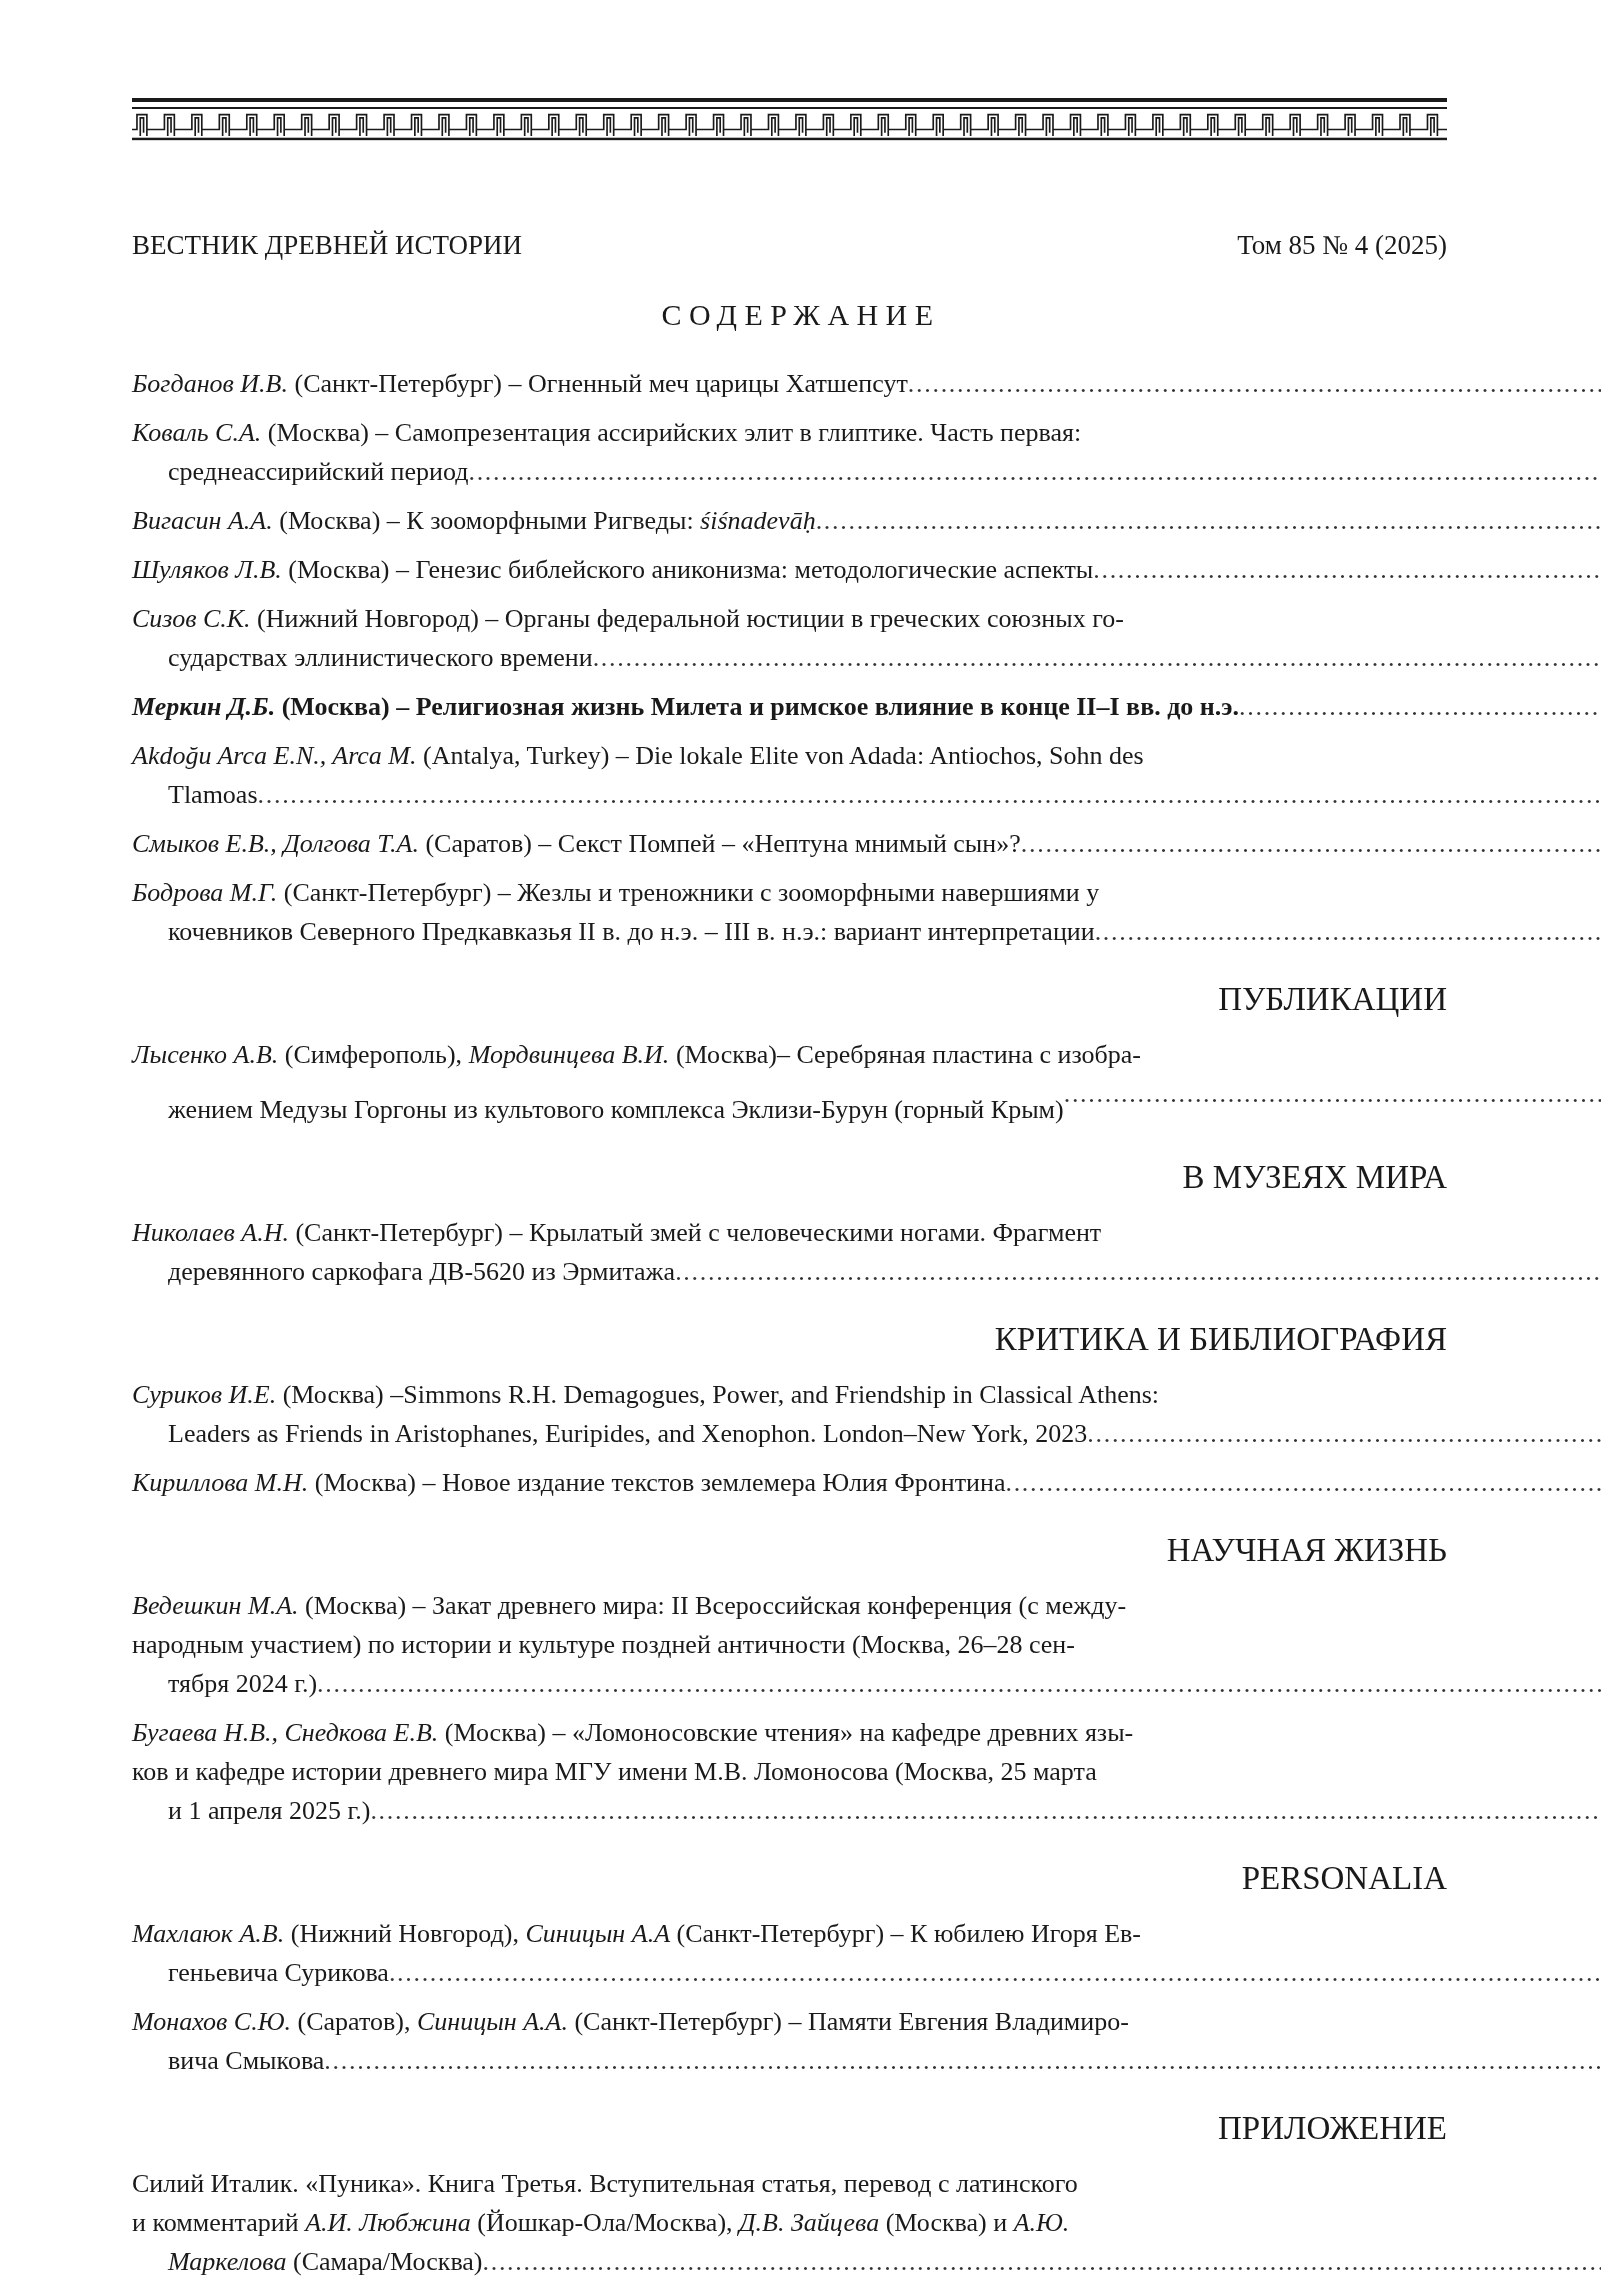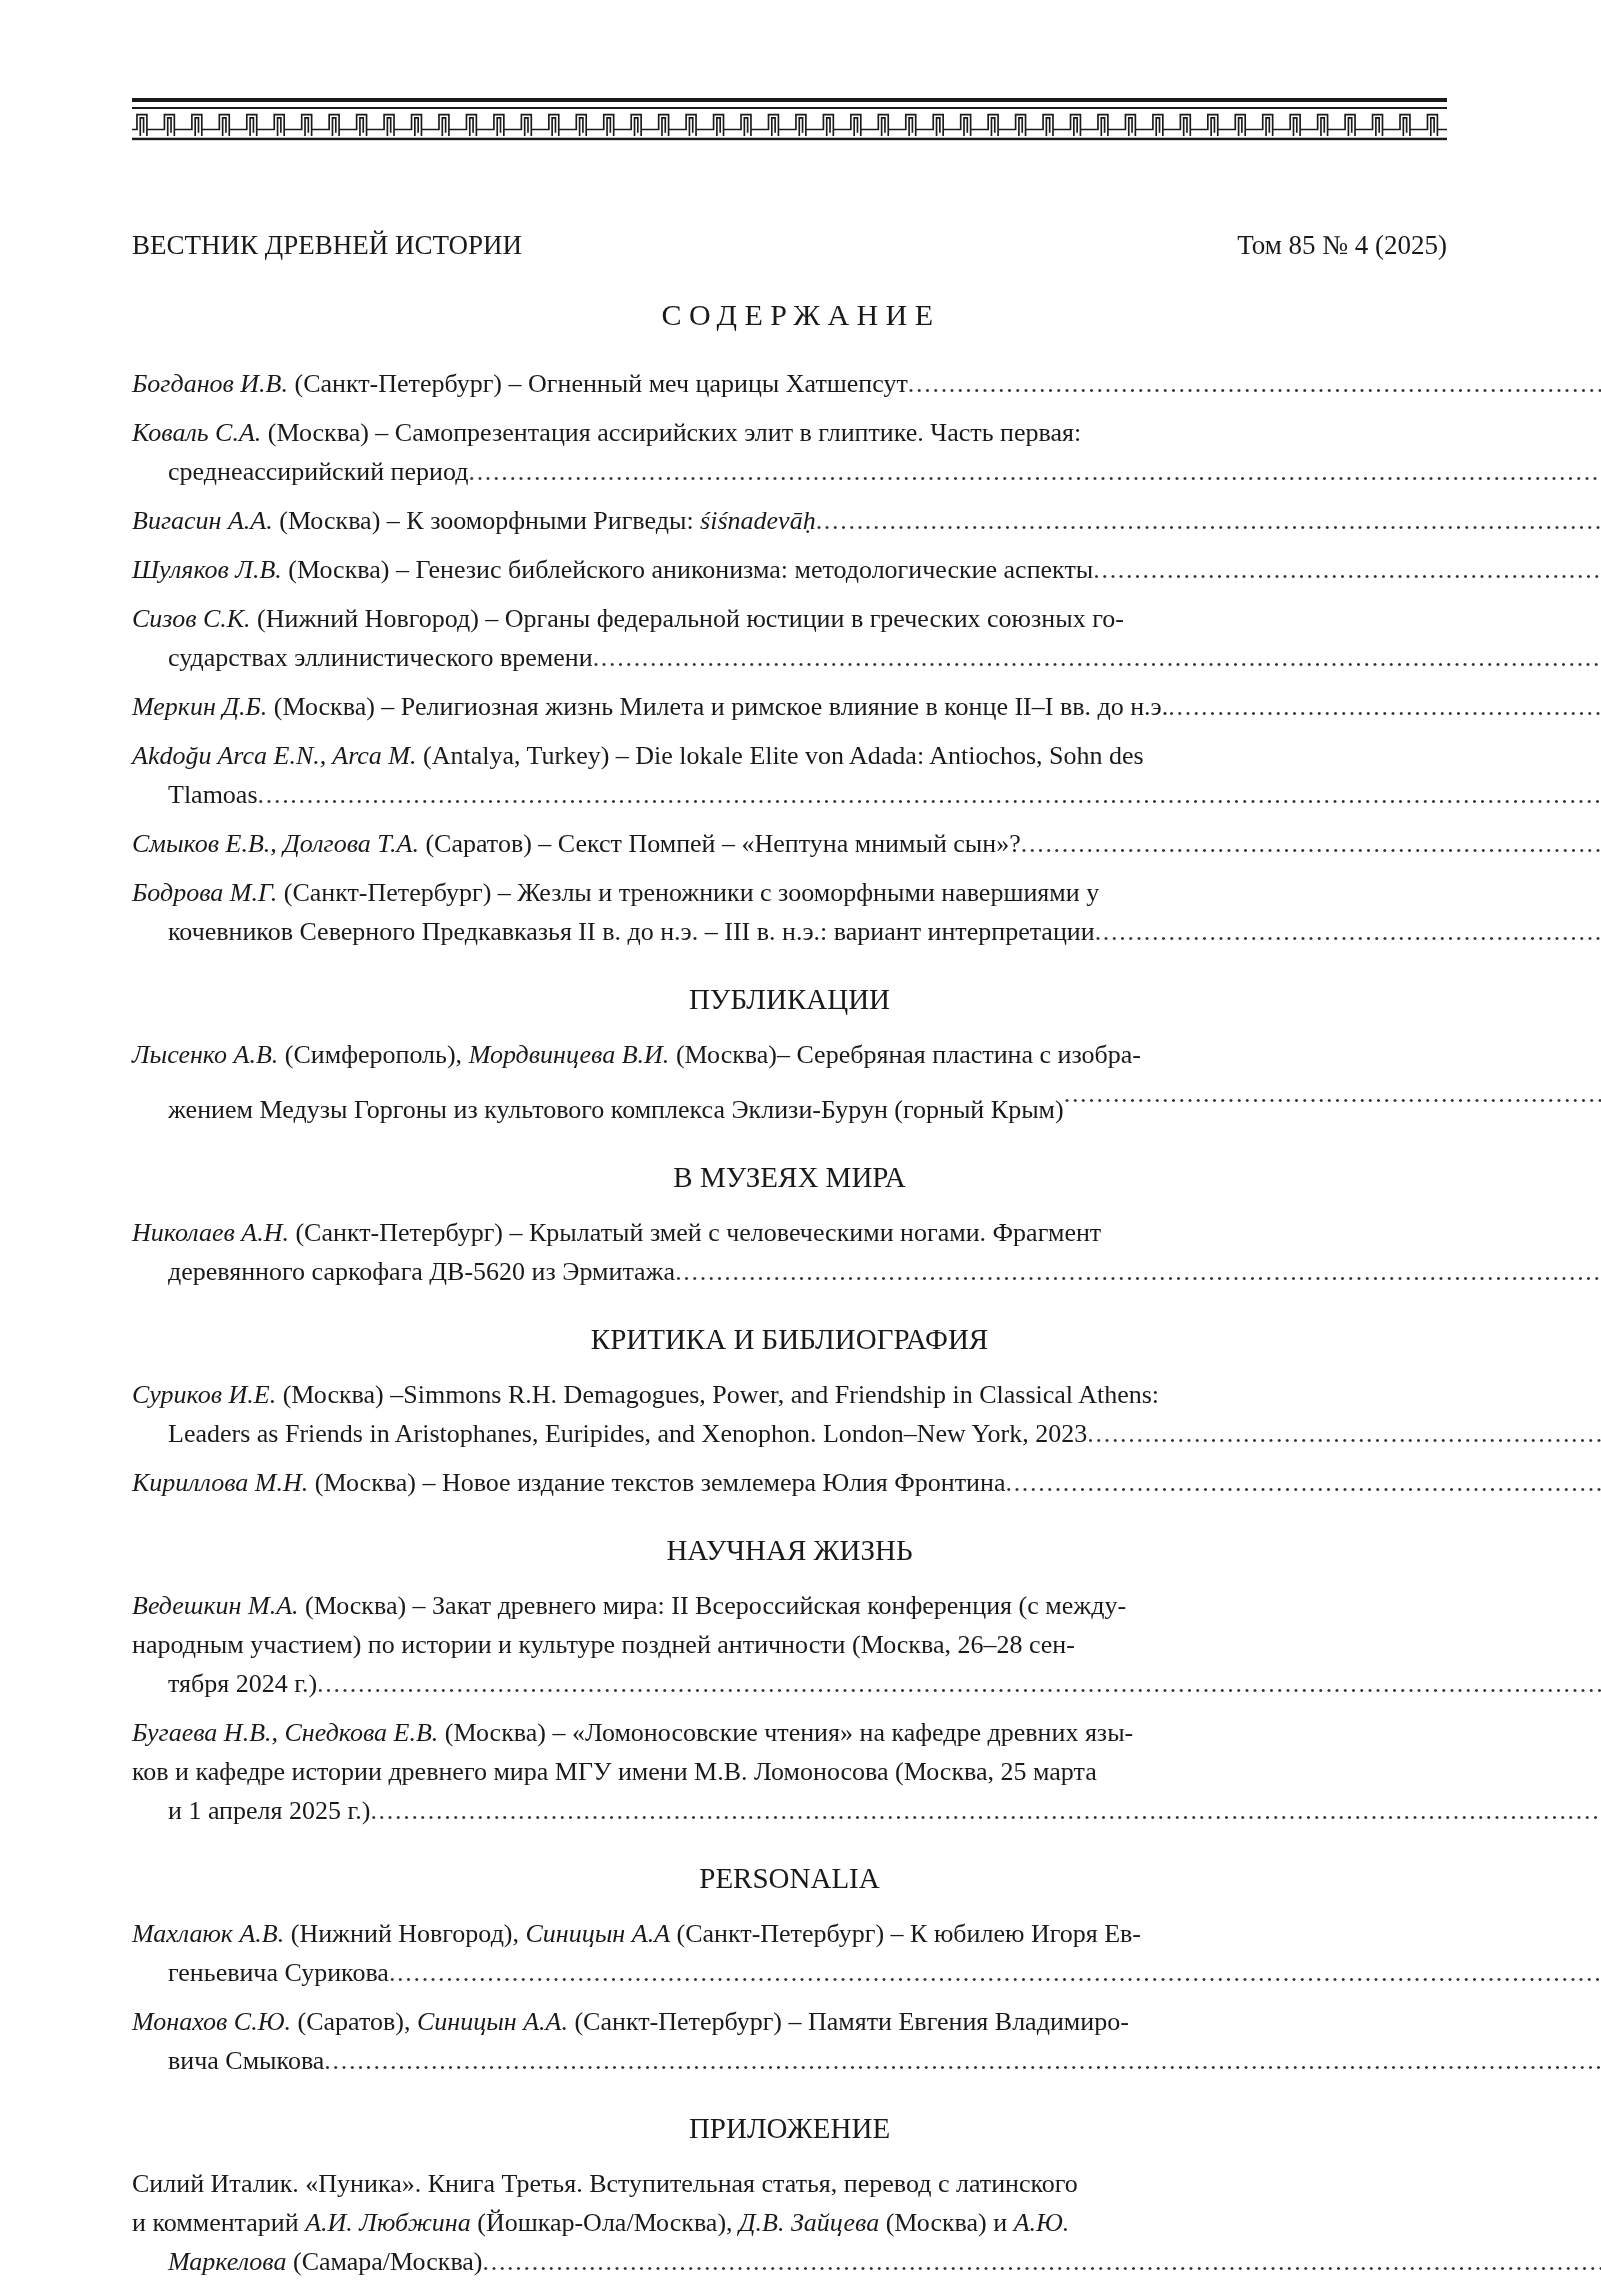--- a/index.html
+++ b/index.html
@@ -10,21 +10,21 @@
     }
     .ornament { position: absolute; left: 132px; top: 95px; width: 1315px; height: 50px; }
     .ornament .bar1 { position: absolute; left: 0; top: 3.3px; width: 100%; height: 3.3px; background: #1a1a1a; }
     .ornament .bar2 { position: absolute; left: 0; top: 12.4px; width: 100%; height: 1.7px; background: #1a1a1a; }
     .ornament svg { position: absolute; left: 0; top: 18px; width: 100%; height: 28px; }
 
     .running-head { position: absolute; left: 132px; top: 230px; width: 1315px; font-size: 27px; display: flex; justify-content: space-between; gap: 8px; }
     .toc-title { position: absolute; left: 0; top: 298px; width: 1602px; text-align: center; font-size: 30px; letter-spacing: 7.4px; }
 
     .toc { position: absolute; left: 132px; top: 364px; width: 1315px; font-size: 26px; line-height: 39px; }
-    .section-head { text-align: center; font-size: 29px; margin: 30px 0 18px 0; line-height: 36px; }
+    .section-head { text-align: right; font-size: 33px; margin: 30px 0 18px 0; line-height: 36px; }
     .entry { display: flex; align-items: flex-end; margin-bottom: 10px; }
     .entry .body { flex: 1; text-indent: -36px; padding-left: 36px; text-align: justify; }
     .dots { letter-spacing: 1.7px; color: #333; }
     .it { font-style: italic; }
     .line { display: block; }
     .cont { display: flex; }
     .cont .fill { flex: 1; overflow: hidden; white-space: nowrap; }
   </style>
 </head>
 <body>
@@ -84,21 +84,21 @@
         <span class="line"><span class="it">Сизов С.К.</span><span> (Нижний Новгород) – Органы федеральной юстиции в греческих союзных го-</span></span>
         <div class="cont" style="text-indent: 0px;">
           <span style="white-space: nowrap;"><span>сударствах эллинистического времени</span></span>
           <span class="fill dots"> ................................................................................................................................................................................................................................................................................................................................................................................................................</span>
         </div>
       </div>
     </div>
     <div class="entry">
       <div class="body" style="text-indent: 0px; padding-left: 0px;">
         <div class="cont" style="padding-left: 0px;">
-          <span class="" style="white-space: nowrap;"><span class="it">Меркин Д.Б.</span><span> (Москва) – Религиозная жизнь Милета и римское влияние в конце II–I вв. до н.э.</span></span>
+          <span class="" style="white-space: nowrap; font-weight: bold;"><span class="it">Меркин Д.Б.</span><span> (Москва) – Религиозная жизнь Милета и римское влияние в конце II–I вв. до н.э.</span></span>
           <span class="fill dots"> ................................................................................................................................................................................................................................................................................................................................................................................................................</span>
         </div>
       </div>
     </div>
     <div class="entry">
       <div class="body">
         <span class="line"><span class="it">Akdoğu Arca E.N., Arca M.</span><span> (Antalya, Turkey) – Die lokale Elite von Adada: Antiochos, Sohn des</span></span>
         <div class="cont" style="text-indent: 0px;">
           <span style="white-space: nowrap;"><span>Tlamoas</span></span>
           <span class="fill dots"> ................................................................................................................................................................................................................................................................................................................................................................................................................</span>

